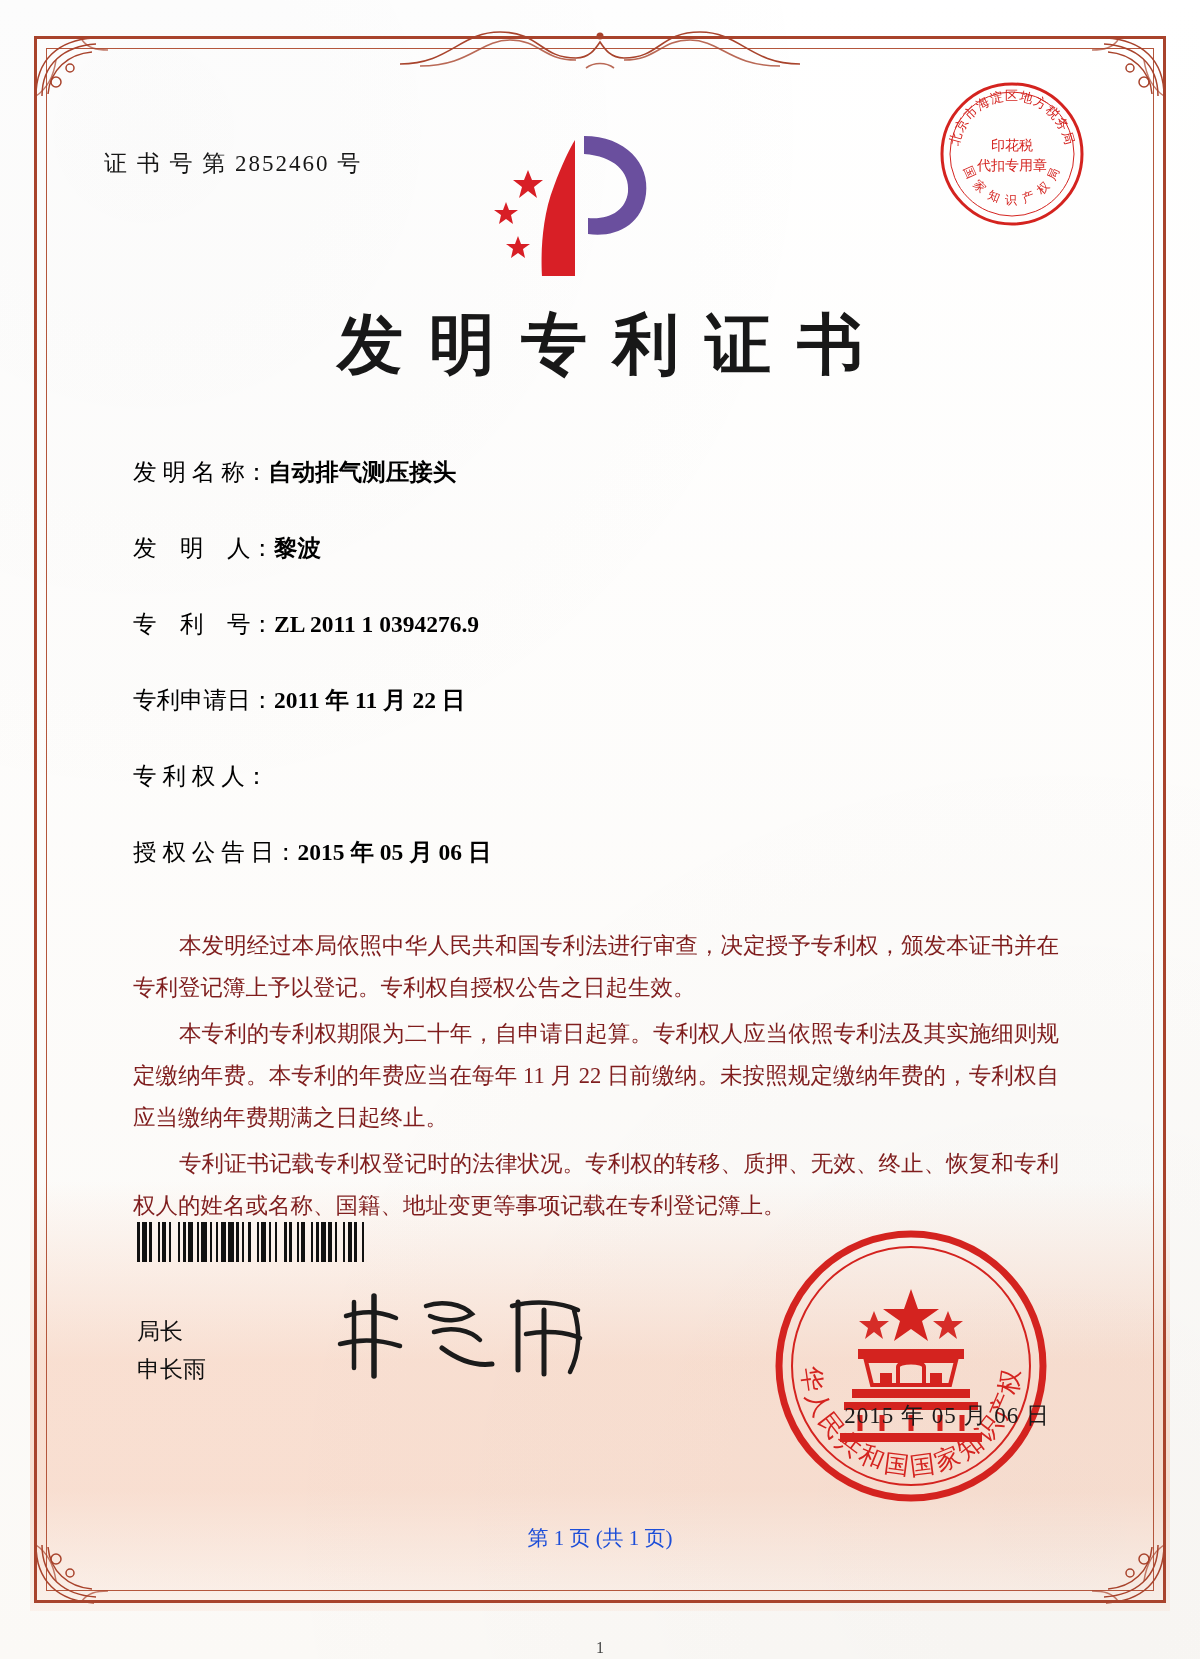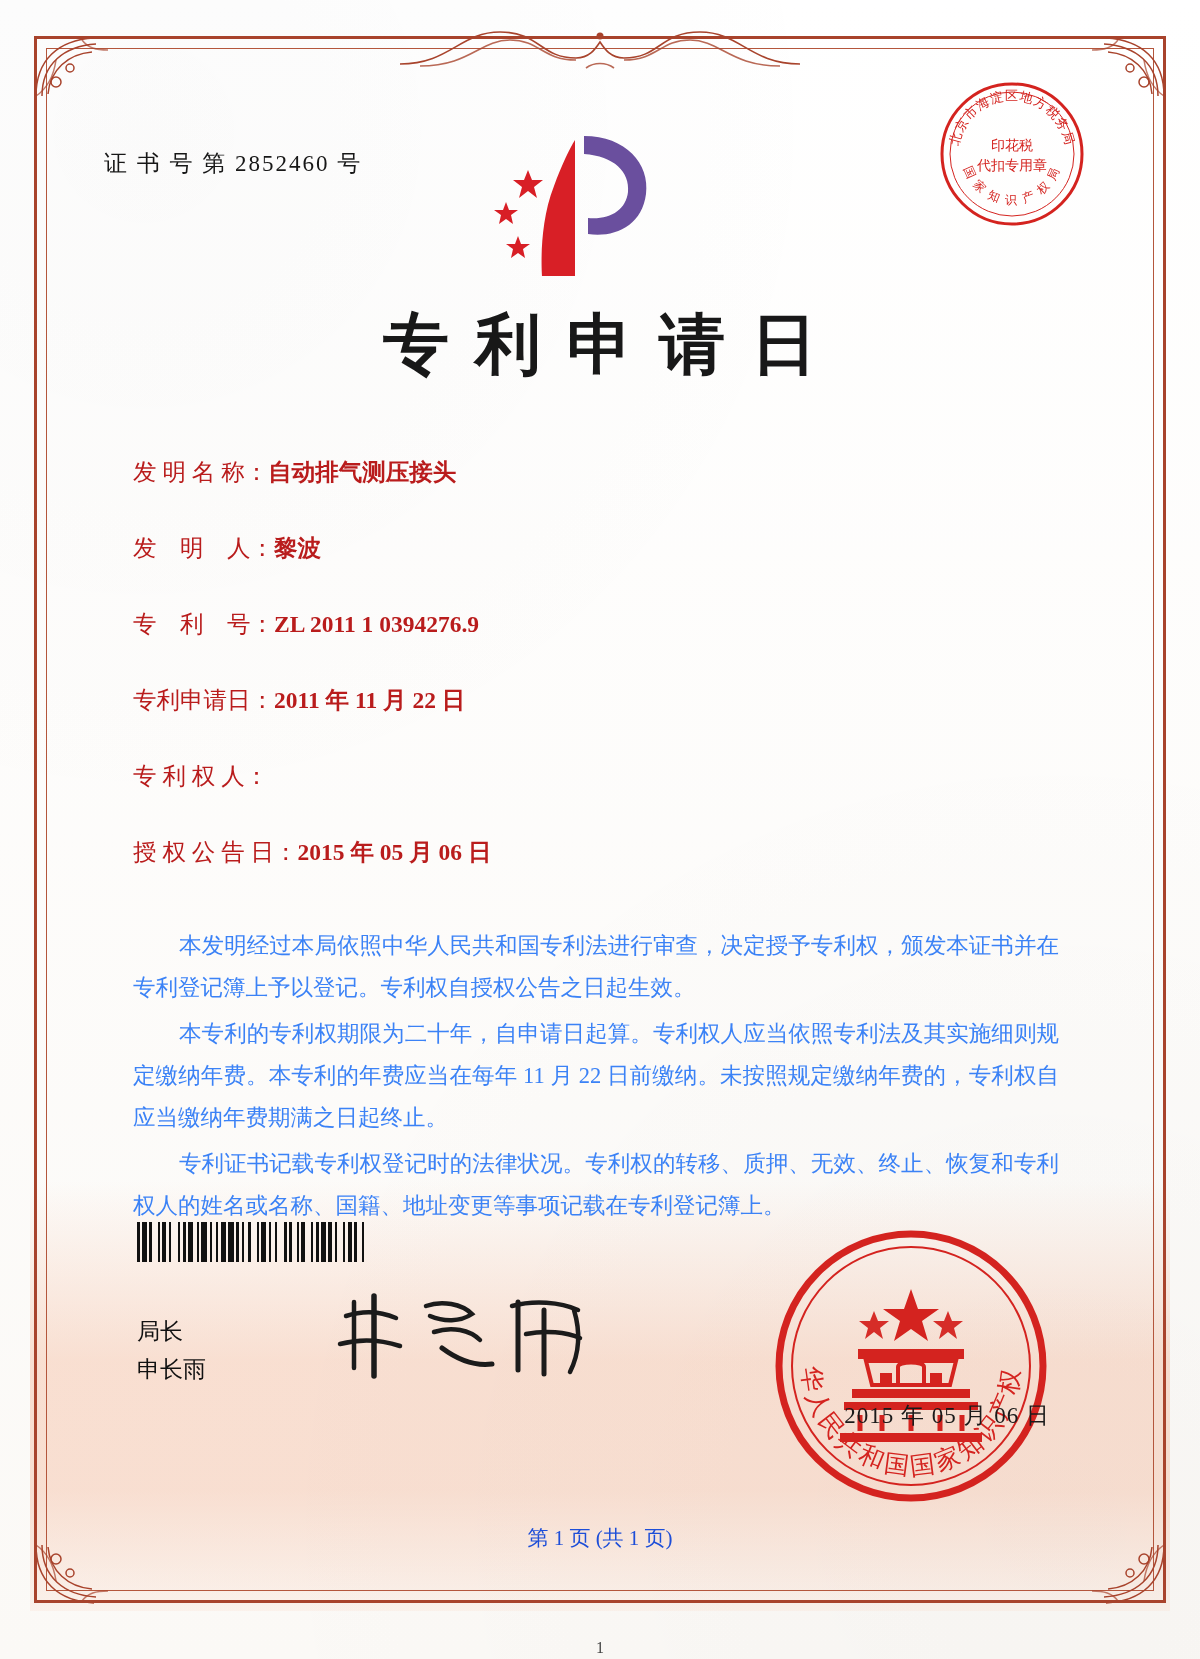--- a/index.html
+++ b/index.html
@@ -121,21 +121,21 @@
     text-indent: 26px;
     font-family: "DejaVu Serif", "Liberation Serif", serif;
   }
 
   .fields {
     position: absolute;
     left: 133px;
     top: 456px;
     width: 900px;
     font-size: 23.5px;
-    color: #b91c1c;
+    color: #000000;
   }
   .field-row {
     display: flex;
     align-items: baseline;
     margin-bottom: 44px;
   }
   .field-label {
     white-space: pre;
     flex: 0 0 auto;
   }
@@ -144,21 +144,21 @@
     font-weight: bold;
   }
 
   .paras {
     position: absolute;
     left: 133px;
     right: 141px;
     top: 925px;
     font-size: 22.5px;
     line-height: 42px;
-    color: #3b82f6;
+    color: #7f1d1d;
     text-align: justify;
   }
   .paras p {
     margin: 0 0 4px 0;
     text-indent: 46px;
   }
 
   .barcode {
     position: absolute;
     left: 137px;
@@ -322,21 +322,21 @@
           <textPath href="#arcTop" startOffset="50%" text-anchor="middle">北京市海淀区地方税务局</textPath>
         </text>
         <text font-size="12" fill="#d4231f" font-family="'Liberation Serif', serif" letter-spacing="2">
           <textPath href="#arcBottom" startOffset="50%" text-anchor="middle">国 家 知 识 产 权 局</textPath>
         </text>
         <text x="76" y="72" font-size="14" fill="#d4231f" text-anchor="middle" font-family="'Liberation Serif', serif">印花税</text>
         <text x="76" y="92" font-size="14" fill="#d4231f" text-anchor="middle" font-family="'Liberation Serif', serif">代扣专用章</text>
       </svg>
     </div>
 
-    <div class="title">专利申请日</div>
+    <div class="title">发明专利证书</div>
 
     <div class="fields">
       <div class="field-row">
         <span class="field-label">发 明 名 称：</span>
         <span class="field-value">自动排气测压接头</span>
       </div>
       <div class="field-row">
         <span class="field-label">发    明    人：</span>
         <span class="field-value">黎波</span>
       </div>

